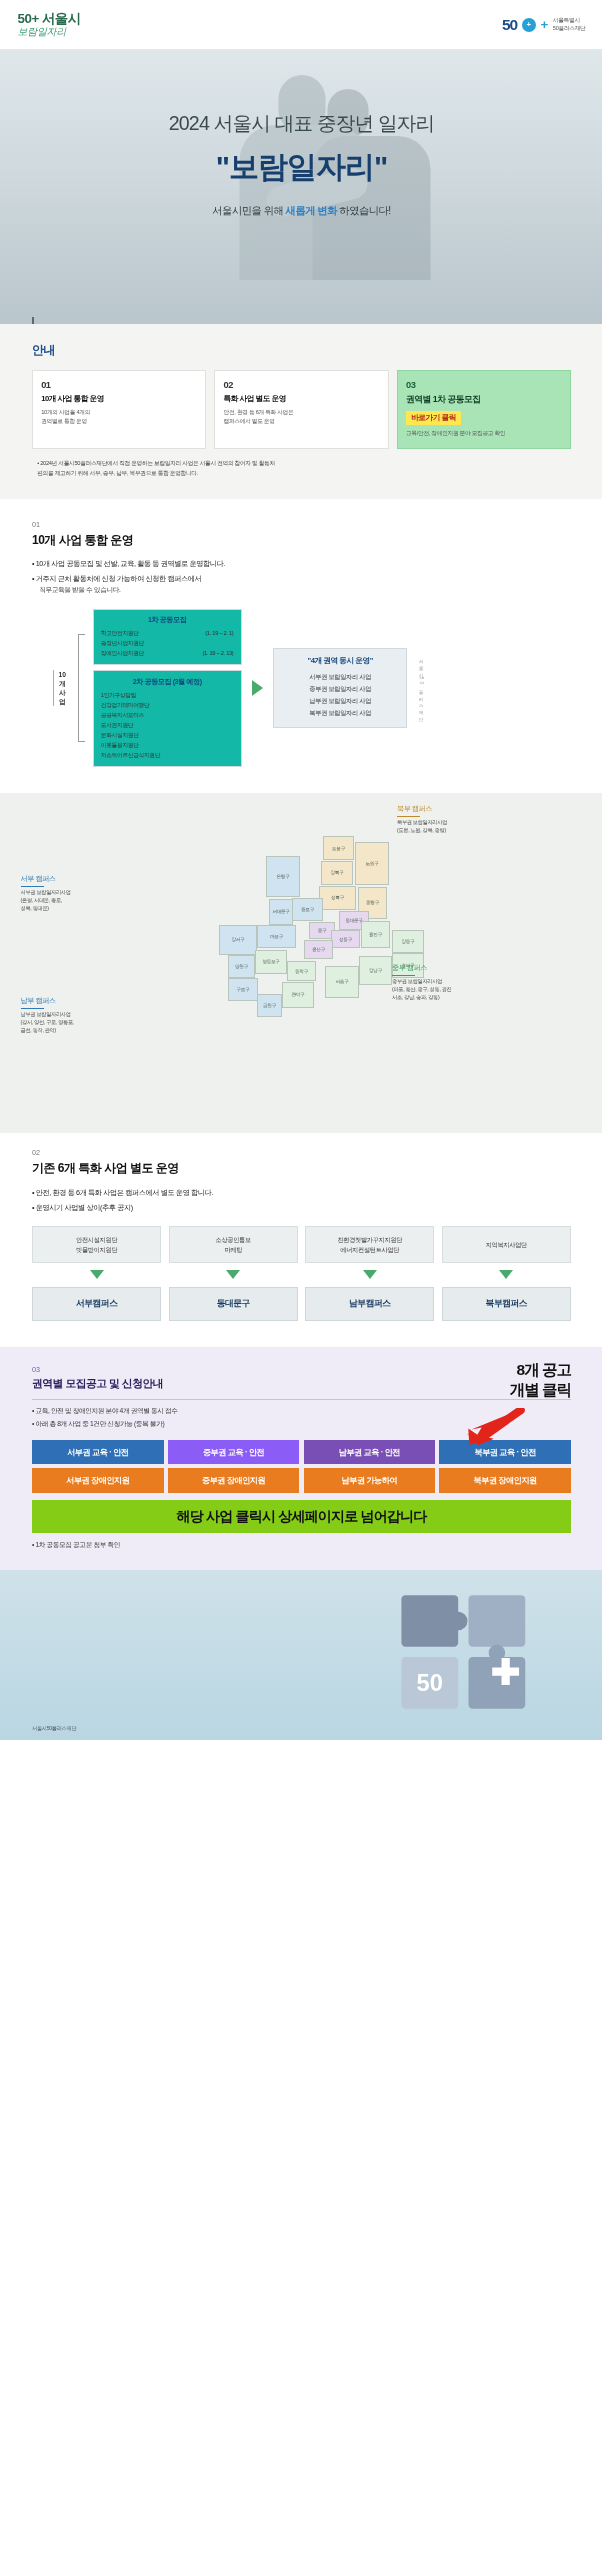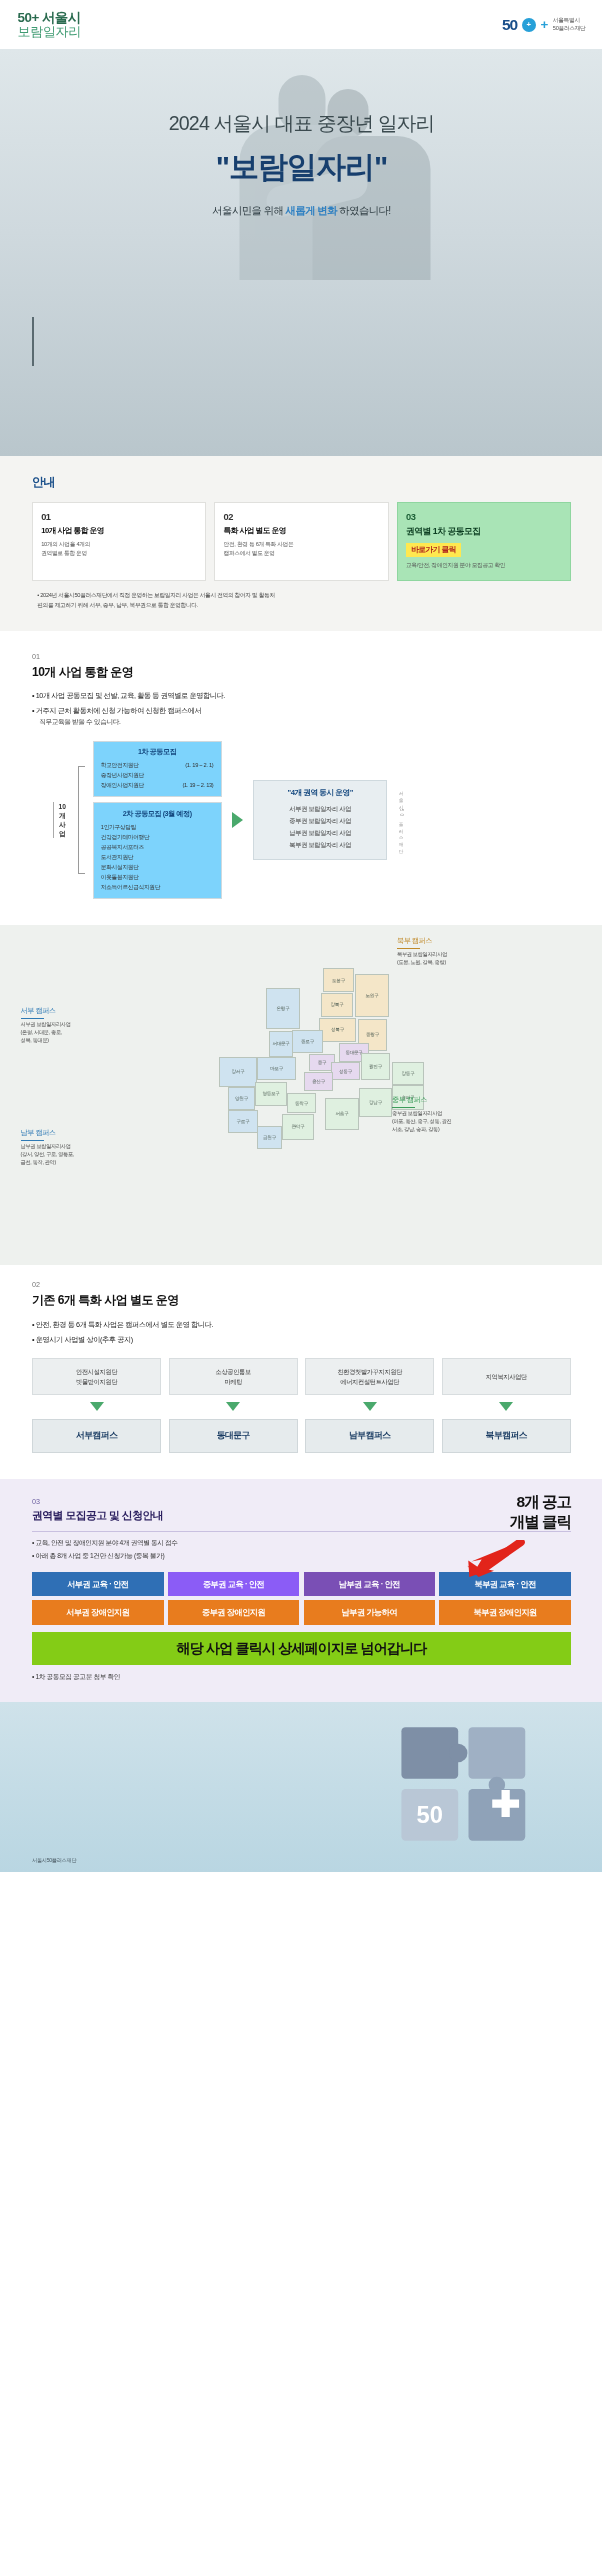--- a/index.html
+++ b/index.html
@@ -19,36 +19,36 @@
     align-items: center;
     justify-content: space-between;
     padding: 0 17.5px;
     background: #ffffff;
   }
   .logo-left { display: flex; flex-direction: column; line-height: 1; }
   .logo-left .lg1 {
     font-size: 13.4px; font-weight: bold; color: #2a6b4f; letter-spacing: -0.5px;
   }
   .logo-left .lg2 {
-    font-size: 13px; color: #3f9b72; margin-top: 1.5px; letter-spacing: -0.3px;
+    font-size: 10px; color: #3f9b72; font-style: italic; margin-top: 1.5px; letter-spacing: -0.3px;
   }
   .logo-right { display: flex; align-items: center; gap: 4.6px; }
   .logo-right .num { font-size: 15.5px; font-weight: bold; color: #1a4f8a; letter-spacing: -1px;}
   .logo-right .circ {
     width: 14px; height: 14px; border-radius: 50%; background: #27a0d8;
     display: flex; align-items: center; justify-content: center; color: #fff;
     font-size: 7.7px; font-weight: bold;
   }
   .logo-right .plus { font-size: 13.4px; color: #27a0d8; font-weight: bold; }
   .logo-right .rtxt { font-size: 5.7px; color: #555; line-height: 1.35; letter-spacing: -0.3px;}
 
   
   .hero {
     position: relative;
-    height: 407px;
+    height: 275px;
     background: linear-gradient(180deg,#dfe7ea 0%, #cfd9de 45%, #b9c6cc 100%);
     overflow: hidden;
   }
   .hero .ghost {
     position: absolute; left: 50%; top: 10.3px; transform: translateX(-50%);
     width: 289px; height: 289px; opacity: .45;
   }
   .hero .ghost .head {
     position:absolute; left: 121px; top: 15.5px; width: 47px; height: 56px;
     background:#9aa8ad; border-radius: 24px 24px 20.6px 20.6px;
@@ -127,21 +127,21 @@
   .dia1 { display: flex; align-items: center; gap: 7.2px; margin: 13.4px 0 15.5px 20.6px; }
   .dia1 .lab10 {
     width: 18.5px; text-align: center; font-size: 6.7px; font-weight: bold; color: #333;
     line-height: 1.35; border-left: 1px solid #aaa; padding-left: 0px;
   }
   .dia1 .bracket {
     width: 7.2px; height: 108px; border-top: 1px solid #9a9a9a; border-bottom: 1px solid #9a9a9a;
     border-left: 1px solid #9a9a9a;
   }
   .dia1 .box {
-    background: #7dd3fc; border: 0.5px solid #cfd9de; padding: 5.2px 7.2px; width: 129px;
+    background: #14b8a6; border: 0.5px solid #cfd9de; padding: 5.2px 7.2px; width: 149px;
   }
   .dia1 .box .bt {
     text-align: center; font-size: 7.2px; font-weight: bold; color: #14487f; margin-bottom: 4.1px; letter-spacing: -0.5px;
   }
   .dia1 .box .row {
     display: flex; justify-content: space-between; font-size: 5.7px; color: #333; padding: 1px 0; letter-spacing: -0.3px;
   }
   .dia1 .col { display: flex; flex-direction: column; gap: 5.2px; }
   .dia1 .arrow {
     width: 0; height: 0; border-left: 11.3px solid #4aa96c;

